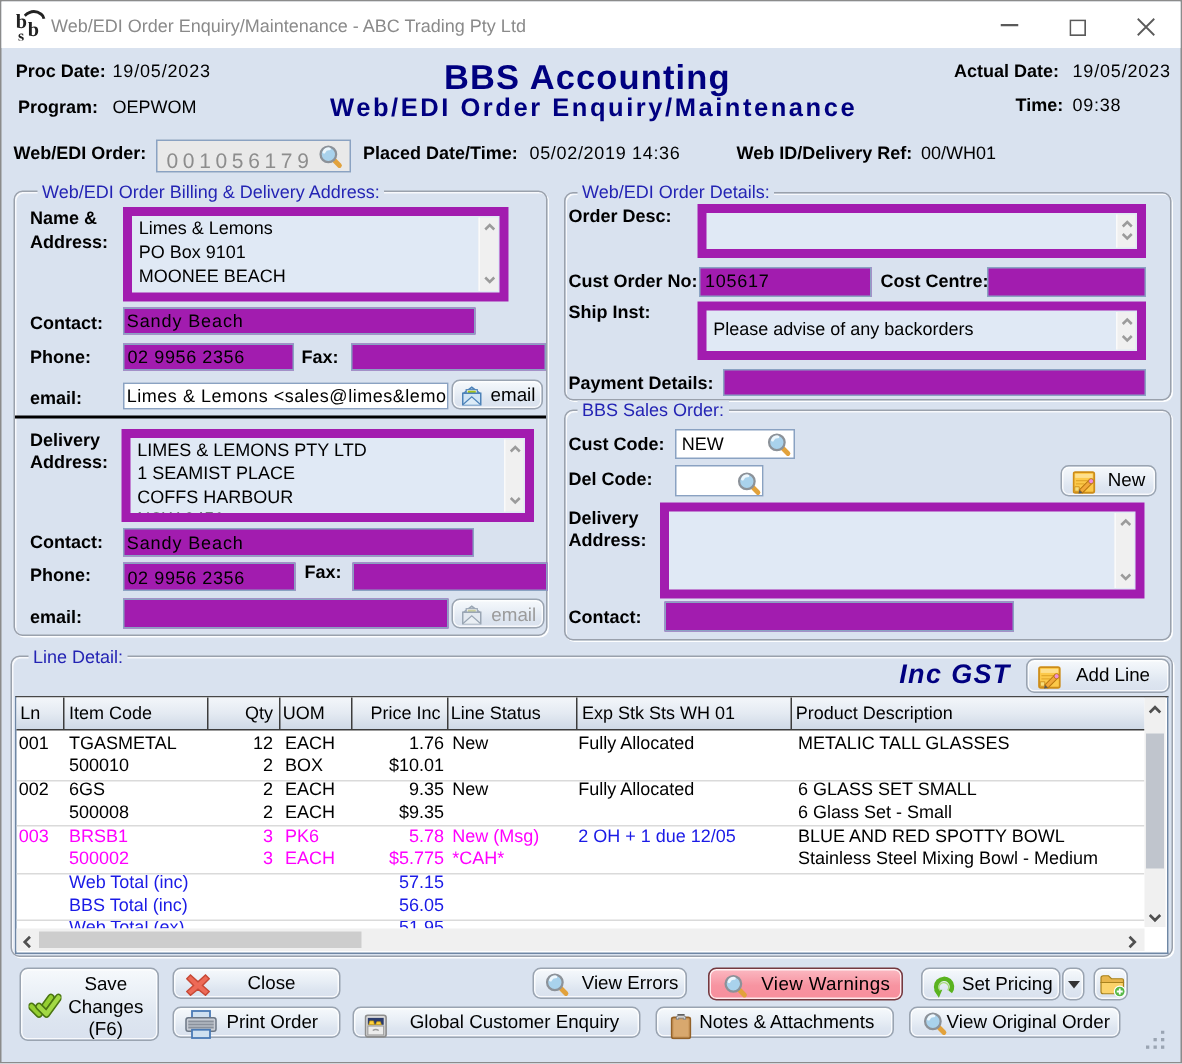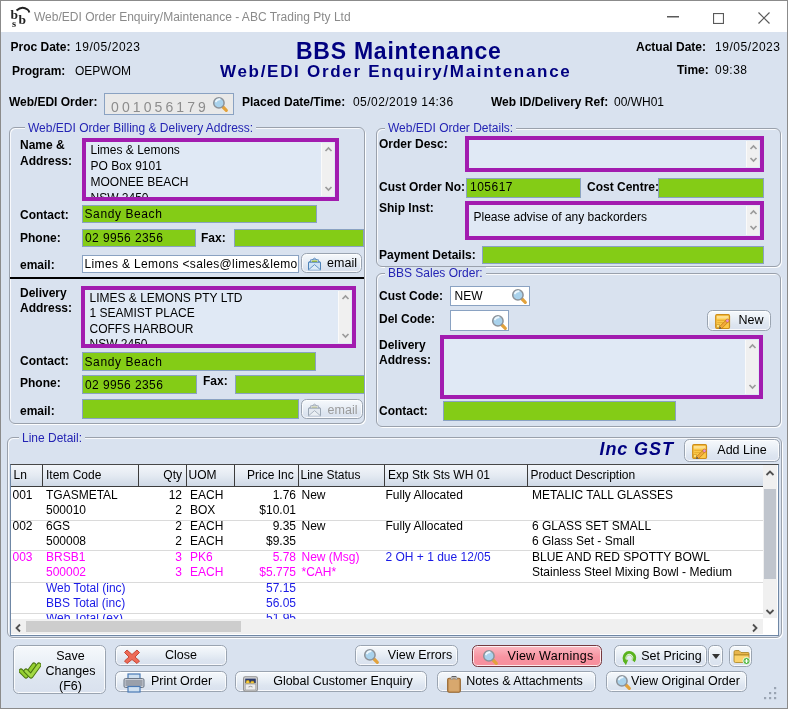--- a/index.html
+++ b/index.html
@@ -3,24 +3,24 @@
 *{margin:0;padding:0;box-sizing:border-box}
 html,body{width:788px;height:709px;overflow:hidden}
 body{font-family:"Liberation Sans",sans-serif;position:relative;background:#fff}
 #win{position:absolute;inset:0;border:1px solid #8b8b8b;background:#d9e2ef}
 #tbar{position:absolute;left:0;top:0;right:0;height:31px;background:#fff}
 .t{position:absolute;font-size:12px;line-height:14px;white-space:nowrap;color:#000}
 .b{font-weight:700}
 .nav{color:#000080}
 .leg{position:absolute;font-size:12px;line-height:13px;color:#2424b4;background:#d9e2ef;padding:0 3px;white-space:nowrap;z-index:3}
 .fs{position:absolute;border:1px solid #9aa1ac;border-radius:6px;box-shadow:1px 1px 0 rgba(255,255,255,.95),inset 1px 1px 0 rgba(255,255,255,.8)}
-.inp{position:absolute;background:#84cc16;border:1px solid #8aa2c2;font-size:12px;color:#000;overflow:hidden;white-space:nowrap}
+.inp{position:absolute;background:#a21caf;border:1px solid #8aa2c2;font-size:12px;color:#000;overflow:hidden;white-space:nowrap}
 .inp>span{position:absolute;left:3px}
 .w{background:#fff}
-.ta{position:absolute;background:#e0e9f5;border:4px solid #a21caf;font-size:12px;overflow:hidden}
+.ta{position:absolute;background:#e0e9f5;border:6px solid #a21caf;font-size:12px;overflow:hidden}
 .ta .ln{position:absolute;left:4.5px;white-space:nowrap}
 .sbv{position:absolute;top:1px;bottom:1px;right:1px;width:13px;background:#f0f0f0;border-left:1px solid #fafafa}
 .btn{position:absolute;border:1px solid #9aa4b1;border-radius:5.5px;background:linear-gradient(#f6f9fc,#e9eff6 40%,#dde5f0 72%,#d9e1ee);box-shadow:inset 0 0 0 1px rgba(255,255,255,.8);font-size:12.5px;color:#000}
 .btn .lab{position:absolute;left:0;right:0;text-align:center;white-space:nowrap}
 .ic{position:absolute}
 </style></head>
 <body>
 <div id="win">
 <div id="tbar"></div>
 <div class="t" style="left:33px;top:9px;color:#8a8a8a">Web/EDI Order Enquiry/Maintenance - ABC Trading Pty Ltd</div>
@@ -37,21 +37,21 @@
       <rect x="0.5" y="0.5" width="10" height="10" fill="none" stroke="#5a5a5a" stroke-width="1.2"></rect>
     </svg>
 <svg class="ic" style="left:757px;top:11px" width="12" height="12">
       <path d="M0.5 0.5 L11.5 11.5 M11.5 0.5 L0.5 11.5" stroke="#5a5a5a" stroke-width="1.2"></path>
     </svg>
 
 <div class="t b" style="left:9.5px;top:38.5px">Proc Date:</div>
 <div class="t" style="left:74px;top:38.5px;letter-spacing:0.55px">19/05/2023</div>
 <div class="t b" style="left:11px;top:63px">Program:</div>
 <div class="t" style="left:74px;top:63px">OEPWOM</div>
-<div class="t b nav" style="left:295px;top:38px;font-size:23px;line-height:25px;letter-spacing:0.75px">BBS Maintenance</div>
+<div class="t b nav" style="left:295px;top:38px;font-size:23px;line-height:25px;letter-spacing:0.75px">BBS Accounting</div>
 <div class="t b nav" style="left:219px;top:61px;font-size:17px;line-height:20px;letter-spacing:1.7px">Web/EDI Order Enquiry/Maintenance</div>
 <div class="t b" style="left:635px;top:38.5px">Actual Date:</div>
 <div class="t" style="left:714px;top:38.5px;letter-spacing:0.55px">19/05/2023</div>
 <div class="t b" style="left:676px;top:62px">Time:</div>
 <div class="t" style="left:714px;top:62px;letter-spacing:0.5px">09:38</div>
 
 <div class="t b" style="left:8px;top:94px">Web/EDI Order:</div>
 <div class="inp" style="left:103px;top:92px;width:130px;height:22px;background:#e9e9e9;border-color:#8aa2c2">
       <span style="top:4.5px;left:6px;color:#8d8d8d;font-size:14px;letter-spacing:3.1px">001056179</span>
     </div>

